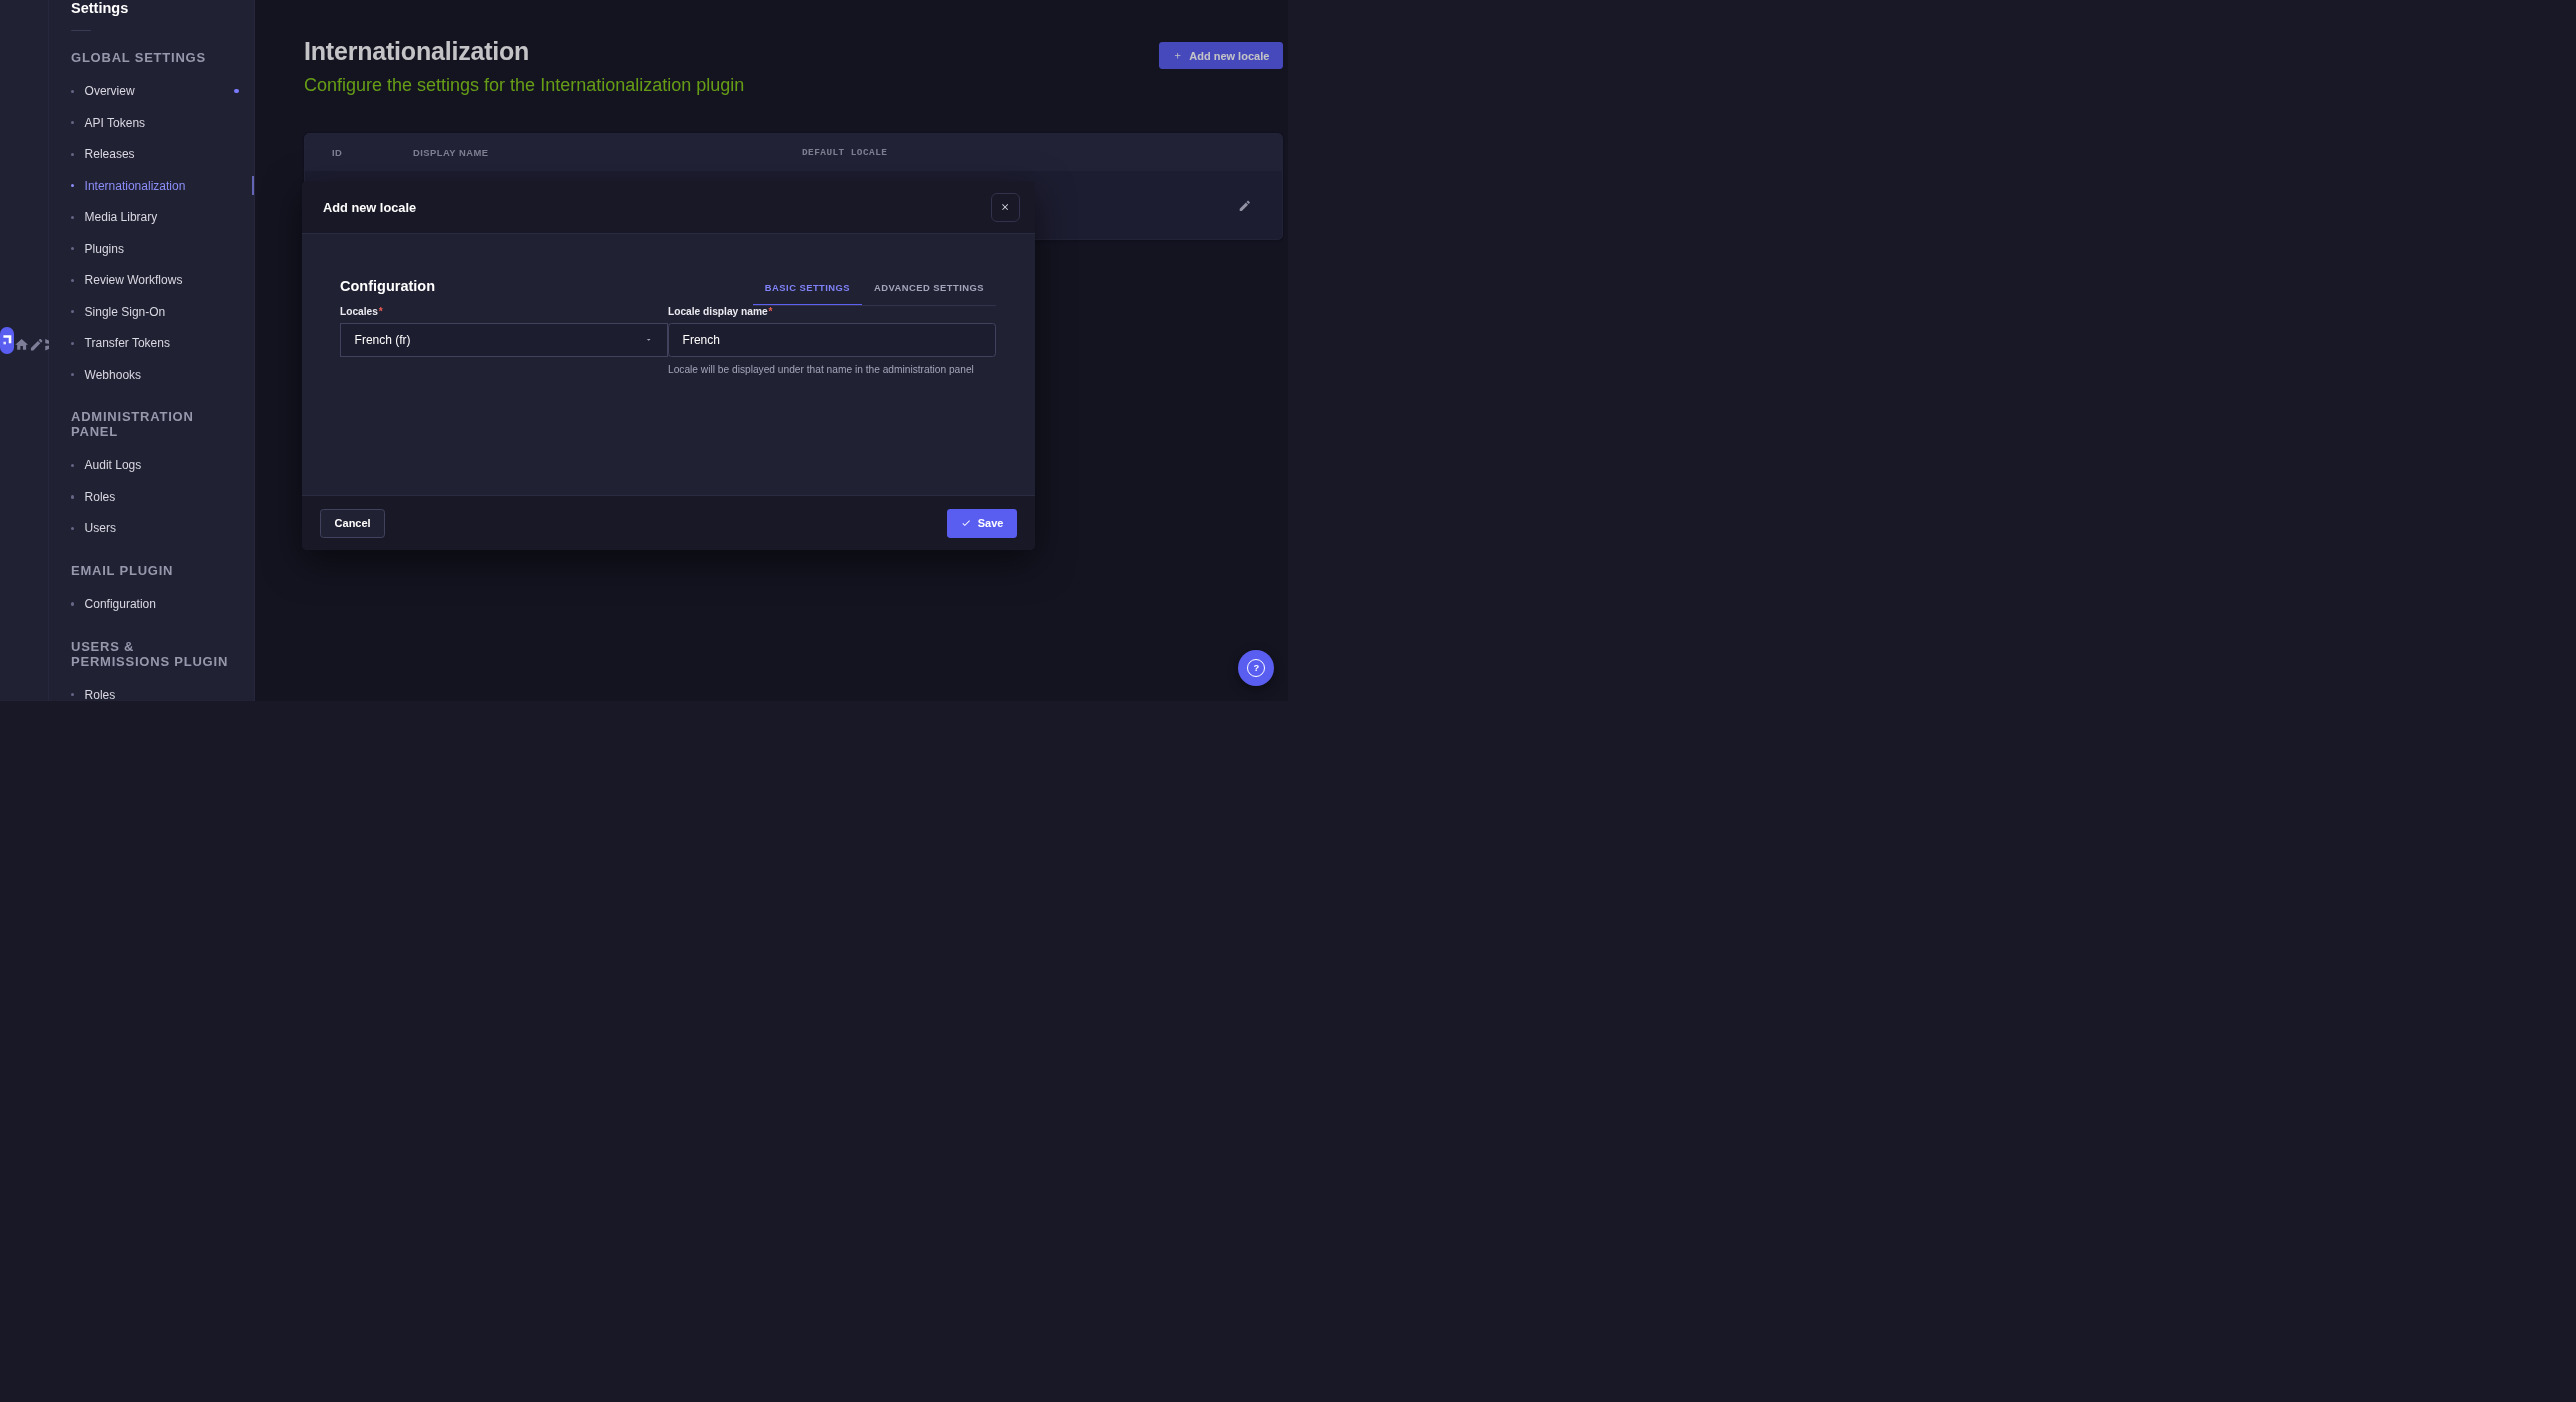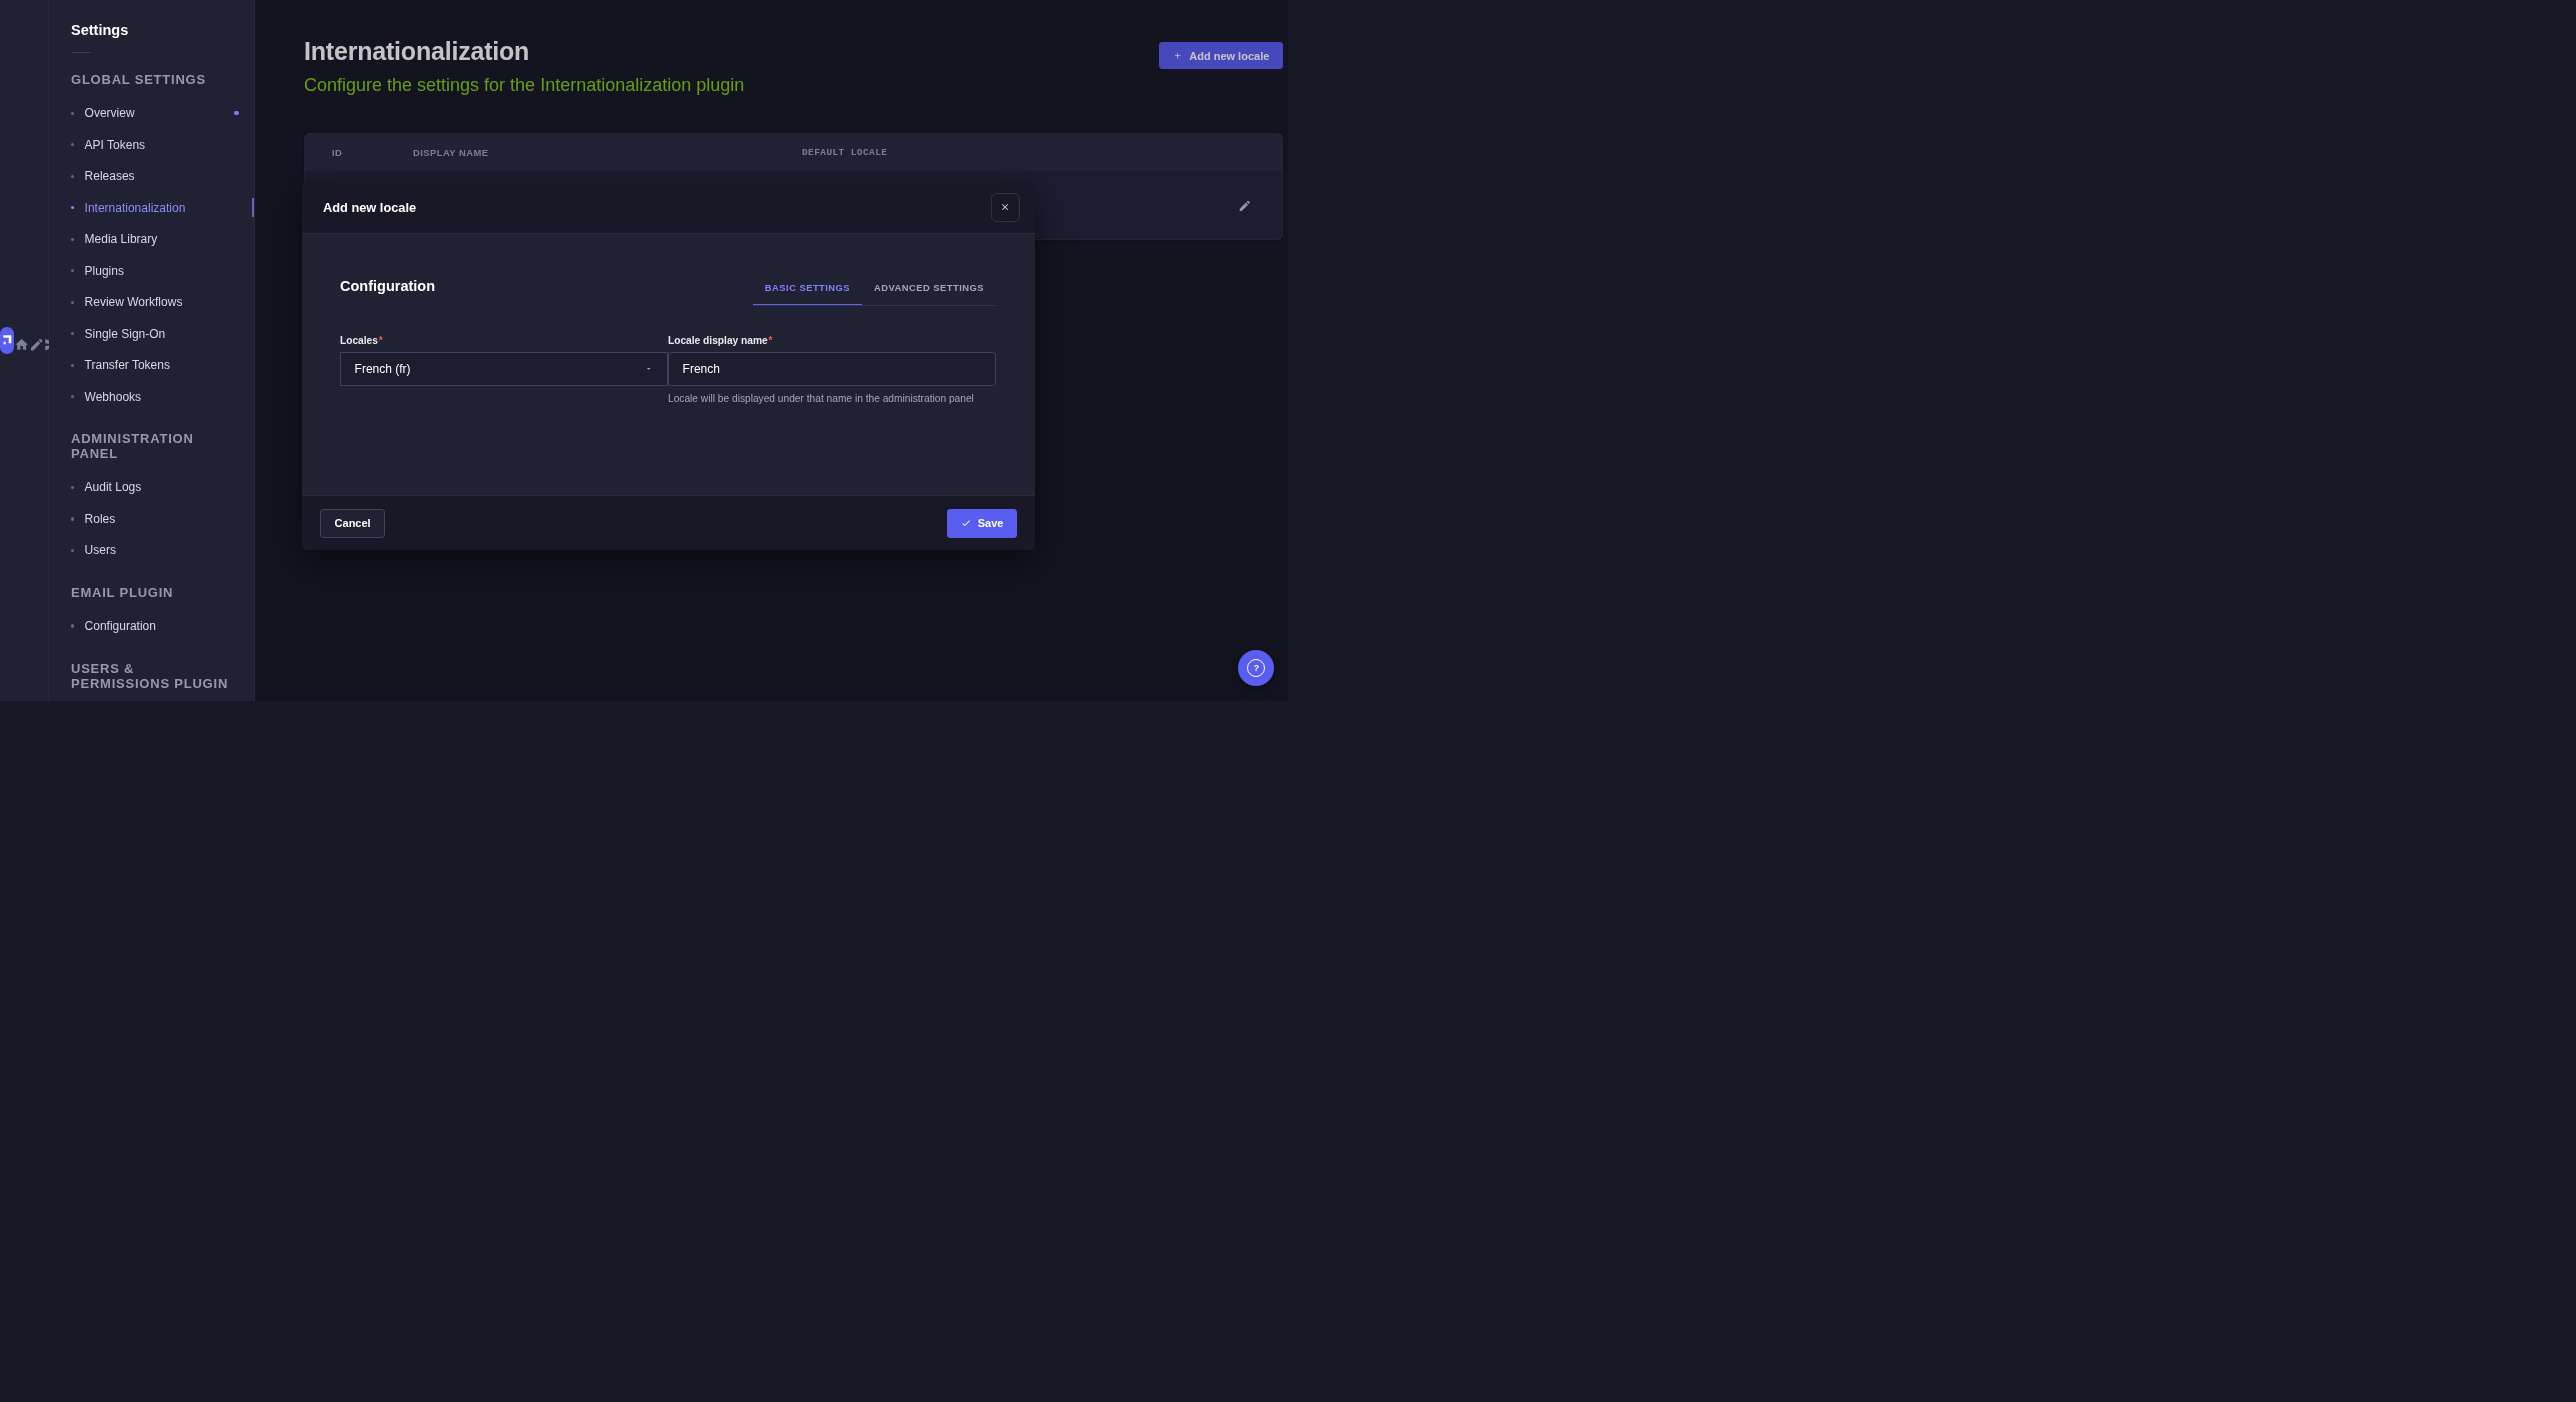--- a/index.html
+++ b/index.html
@@ -32,21 +32,21 @@
   .rail-item.active svg { fill:#9b9ef9; }
   .rail-spacer { flex:1; }
   .avatar {
     width:32px; height:32px; border-radius:50%; background:#a3a4ec; color:#ffffff;
     font-size:11px; font-weight:700; display:flex; align-items:center; justify-content:center; cursor:pointer;
   }
 
   
   .nav {
     width:206px; flex:none; background:#212134; border-right:0.9px solid #26263c;
-    padding-top:22px; overflow:hidden;
+    overflow:hidden;
   }
   .nav-title { font-size:14.5px; font-weight:700; margin-left:22px; }
   .nav-title-divider { width:20.4px; height:1.7px; border-radius:1.7px; background:#3a3a55; margin:13.6px 0 0 22px; }
   .nav-section-label {
     font-size:13px; font-weight:600; letter-spacing:.06em; color:#9898ad;
     margin:19px 22px 10.2px 22px;
   }
   .nav-item {
     position:relative; display:flex; align-items:center; height:31.5px;
     padding-left:22px; font-size:12px; color:#d9d9e3; cursor:pointer;
@@ -105,21 +105,21 @@
   .config-title { font-size:14.5px; font-weight:600; padding-bottom:12px; }
   .tabs { display:flex; border-bottom:0.9px solid #32324d; }
   .tab {
     font-size:9.4px; font-weight:700; letter-spacing:.05em; padding:8.5px 12px 12px;
     color:#a5a5ba; cursor:pointer; position:relative; background:none; border:none;
     font-family:"Liberation Sans", sans-serif;
   }
   .tab.active { color:#7f83f7; }
   .tab.active .tab-underline { position:absolute; left:0; right:0; bottom:-0.9px; height:1.7px; background:#5d60f0; }
 
-  .form-row { display:flex; gap:0; margin-top:29px; }
+  .form-row { display:flex; gap:0; }
   .field { flex:1; min-width:0; }
   .field-label { font-size:10.2px; font-weight:600; color:#eaeaf0; }
   .req { color:#ee5e52; margin-left:0.9px; }
   .select {
     margin-top:6px; height:34px; border:0.9px solid #42425f; border-radius:0; background:#1d1d30;
     display:flex; align-items:center; justify-content:space-between; padding:0 13.6px;
     font-size:12px; color:#ffffff; cursor:pointer;
   }
   .select svg { width:9.4px; height:9.4px; fill:#a5a5ba; }
   .text-input {

